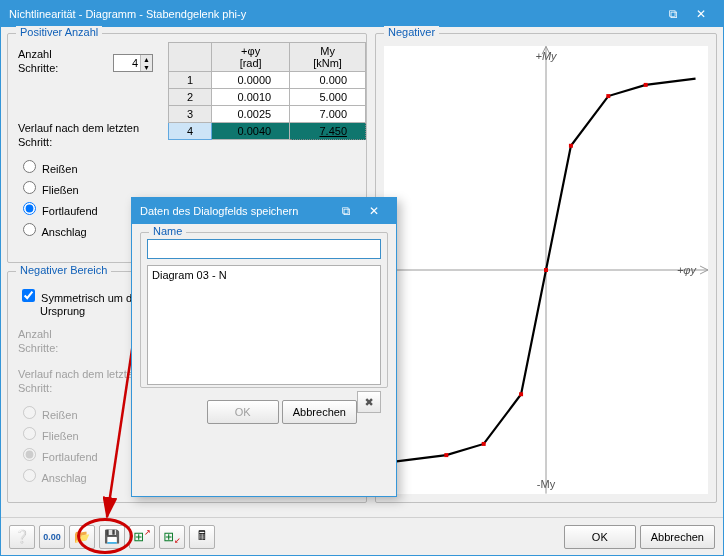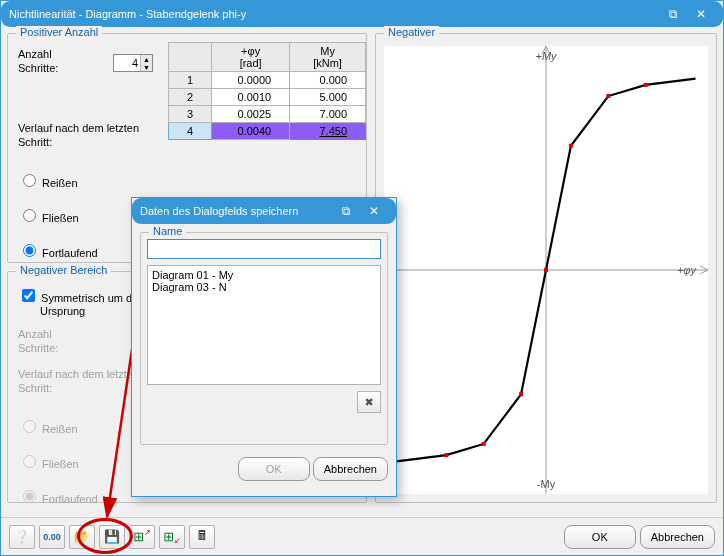--- a/index.html
+++ b/index.html
@@ -1,61 +1,61 @@
 <!DOCTYPE html>
 <html><head>
 <meta charset="utf-8">
 <style>
   * { box-sizing: border-box; font-family: 'Segoe UI', Tahoma, sans-serif; font-size: 11px; }
   body { margin:0; padding:0; background:#fff; width:724px; height:556px; overflow:hidden; }
   .window { width:724px; height:556px; background:#f0f0f0; border:1px solid #3596d8; position:relative; }
-  .titlebar { height:26px; background:#3596d8; color:#fff; display:flex; align-items:center; padding:0 8px; font-size:12px;border-radius:9px; }
+  .titlebar { height:26px; background:#3596d8; color:#fff; display:flex; align-items:center; padding:0 8px; font-size:12px; }
   .titlebar .spacer { flex:1; }
   .titlebar .tb-btn { width:28px; height:20px; display:inline-flex; align-items:center; justify-content:center; color:#fff; font-size:12px; cursor:pointer; }
   .content { position:relative; padding:6px; height:calc(100% - 26px - 38px); }
   .groupbox { border:1px solid #c0c0c0; background:#f0f0f0; border-radius:2px; position:relative; }
   .groupbox .legend { position:absolute; top:-8px; left:8px; background:#f0f0f0; padding:0 4px; color:#1060b8; font-size:11px; }
   .pos-group { position:absolute; left:6px; top:6px; width:360px; height:230px; }
   .neg-group { position:absolute; left:6px; top:244px; width:360px; height:232px; }
   .dia-group { position:absolute; left:374px; top:6px; width:342px; height:470px; }
   .lbl { position:absolute; }
   .steps-lbl1 { left:10px; top:14px; }
   .steps-lbl2 { left:10px; top:28px; }
   .spin { position:absolute; left:105px; top:20px; width:40px; height:18px; border:1px solid #888; background:#fff; display:flex; }
   .spin input { width:26px; border:none; text-align:right; padding-right:2px; font-size:11px; outline:none; }
   .spin .spinbtns { width:12px; display:flex; flex-direction:column; }
   .spin .spinbtns div { flex:1; background:#e8e8e8; border-left:1px solid #bbb; display:flex; align-items:center; justify-content:center; font-size:7px; cursor:pointer; }
   table.data { position:absolute; left:160px; top:8px; border-collapse:collapse; background:#fff; }
   table.data th, table.data td { border:1px solid #b5b5b5; padding:2px 18px; text-align:right; font-size:11px; }
   table.data th { background:#eaeaea; font-weight:normal; text-align:center; }
   table.data .rowhead { background:#eaeaea; text-align:center; width:24px; }
   table.data tr.sel .rowhead { background:#cde4f7; border:1px solid #60a8e0; }
-  table.data tr.sel td { background:#8b5cf6; }
+  table.data tr.sel td { background:#0f766e; }
   table.data tr.sel td.last { border:1px dotted #888;text-decoration:underline; }
   .verlauf-lbl { position:absolute; left:10px; top:88px; }
   .verlauf-lbl2 { position:absolute; left:10px; top:102px; }
   .radios { position:absolute; left:10px; top:120px; }
-  .radios label { display:block; margin:17px 0; }
+  .radios label { display:block; margin:3px 0; }
   .neg-group .disabled, .neg-group .disabled * { color:#a0a0a0; }
   .chk { position:absolute; left:10px; top:14px; }
   .chart { position:absolute; left:8px; top:12px; right:8px; bottom:8px; background:#fff; }
   .chart span.axis-my-plus { position:absolute; left:50%; top:4px; transform:translateX(-50%); color:#555; font-style:italic; }
   .chart span.axis-my-minus { position:absolute; left:50%; bottom:4px; transform:translateX(-50%); color:#555; }
   .chart span.axis-phi { position:absolute; right:12px; top:50%; transform:translateY(-50%); color:#555; font-style:italic; }
   .footer { position:absolute; left:0; right:0; bottom:0; height:38px; background:#f0f0f0; border-top:1px solid #d0d0d0; display:flex; align-items:center; padding:0 8px; gap:4px; }
   .toolbtn { width:26px; height:24px; border:1px solid #b0b0b0; background:linear-gradient(#fff,#e8e8e8); border-radius:2px; display:inline-flex; align-items:center; justify-content:center; font-size:13px; cursor:pointer; }
   .footer .spacer { flex:1; }
-  .btn { height:24px; min-width:72px; border:1px solid #999; background:linear-gradient(#fff,#e8e8e8); border-radius:8px; padding:0 10px; cursor:pointer; }
+  .btn { height:24px; min-width:72px; border:1px solid #999; background:linear-gradient(#fff,#e8e8e8); border-radius:2px; padding:0 10px; cursor:pointer; }
   .ellipse-highlight { position:absolute; left:76px; bottom:1px; width:56px; height:36px; border:3px solid #cc0000; border-radius:50%; pointer-events:none; z-index:4; }
   .arrow-svg { position:absolute; left:102px; top:270px; width:50px; height:258px; z-index:5; pointer-events:none; }
   
   .dialog { position:absolute; left:130px; top:196px; width:266px; height:300px; background:#f0f0f0; border:1px solid #3596d8; box-shadow:4px 4px 10px rgba(0,0,0,.25); z-index:6; }
   .dialog .titlebar { cursor:default; }
   .dialog .dlg-body { padding:8px; }
-  .dlg-group { border:1px solid #c0c0c0; padding:6px; position:relative; height:213px; }
+  .dlg-group { border:1px solid #c0c0c0; padding:6px; position:relative; height:156px; }
   .dlg-group .legend { top:-8px; left:8px; }
   .dlg-input { width:100%; height:20px; border:1px solid #3b8fc9; background:#fff; margin-bottom:6px; padding:2px; outline:none; }
   .dlg-list { width:100%; height:120px; border:1px solid #b0b0b0; background:#fff; overflow-y:scroll; padding:3px 4px; }
   .dlg-list div { padding:0px 0; cursor:pointer; }
   .dlg-del { float:right; margin-top:6px; width:24px; height:22px; border:1px solid #b5b5b5; background:linear-gradient(#fff,#e8e8e8); display:flex; align-items:center; justify-content:center; color:#555; cursor:pointer; }
   .dlg-buttons { text-align:right; padding:4px 8px 8px; }
   .dlg-buttons .btn[disabled] { color:#a0a0a0; cursor:default; }
 </style>
 </head>
 <body>
@@ -192,21 +192,20 @@
       <span>Daten des Dialogfelds speichern</span>
       <span class="spacer"></span>
       <span class="tb-btn">⧉</span>
       <span class="tb-btn">✕</span>
     </div>
     <div class="dlg-body">
       <div class="dlg-group groupbox">
         <span class="legend">Name</span>
         <input class="dlg-input" style="">
         <div class="dlg-list">
-          <div>Diagram 01 - My</div>
           <div>Diagram 03 - N</div>
         </div>
         <div class="dlg-del">✖</div>
       </div>
     </div>
     <div class="dlg-buttons">
       <button class="btn" disabled="">OK</button>
       <button class="btn">Abbrechen</button>
     </div>
   </div>

